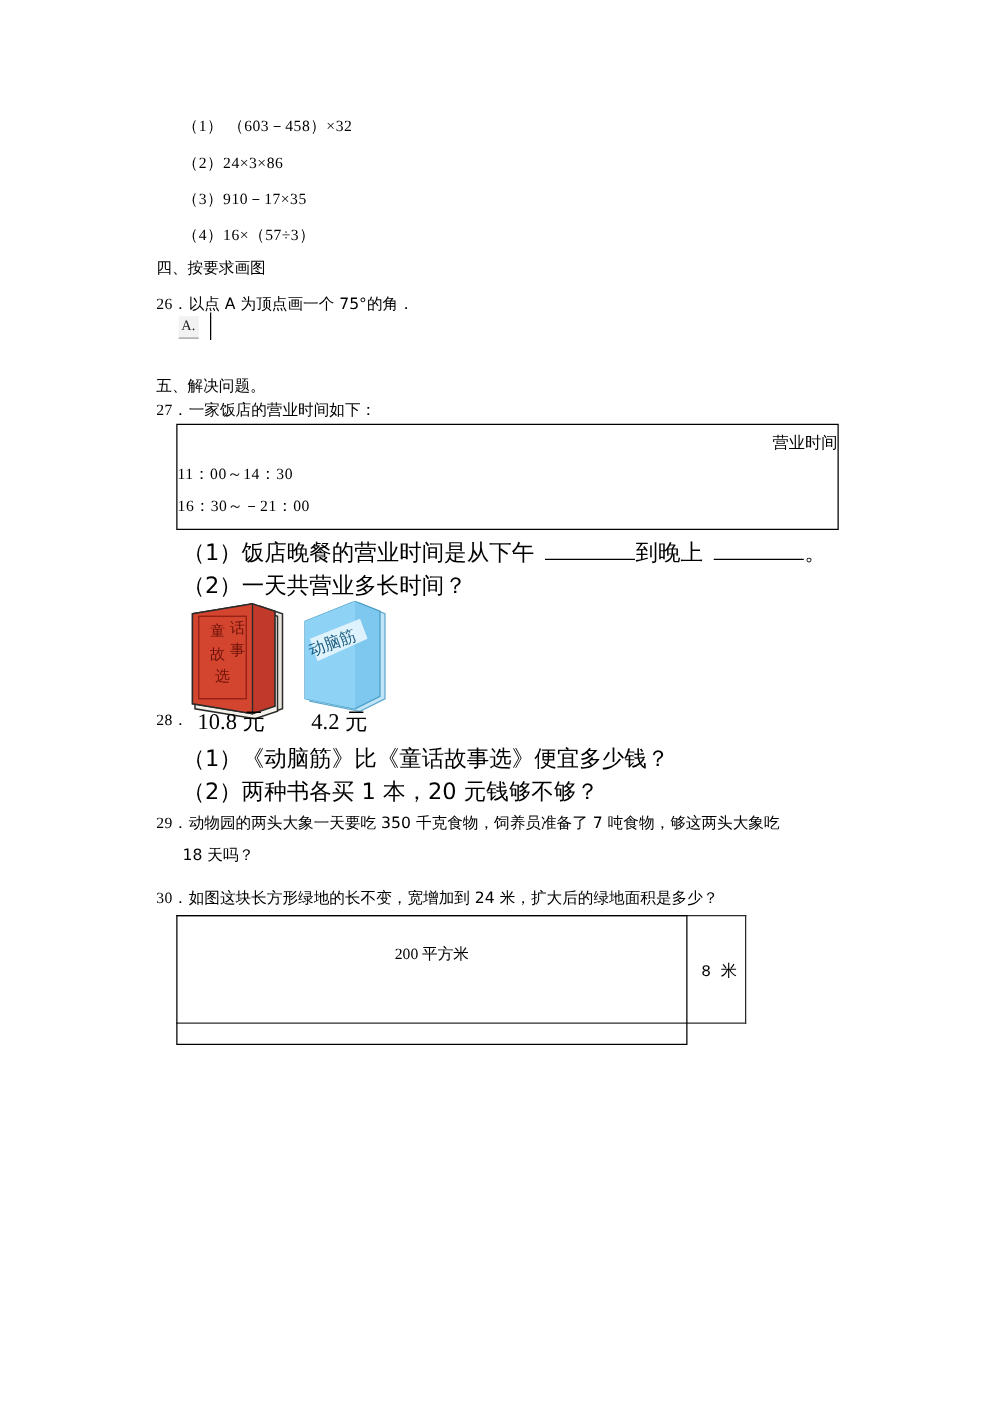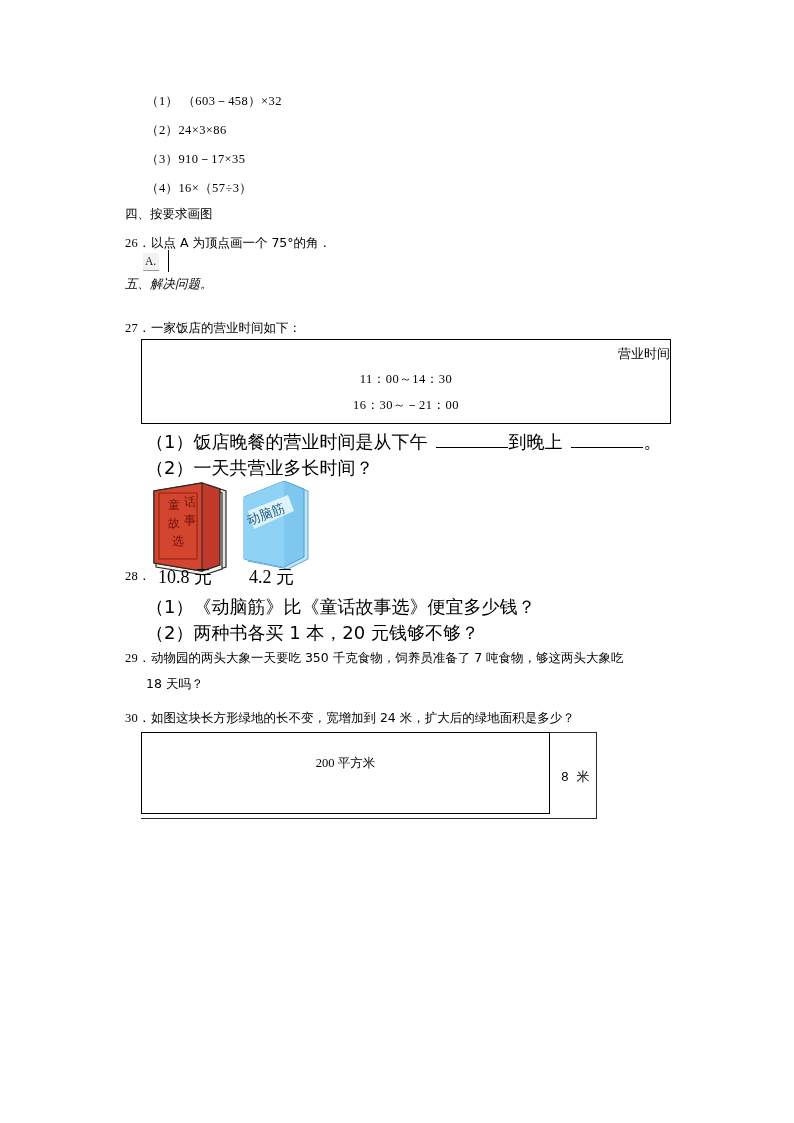--- a/index.html
+++ b/index.html
@@ -109,21 +109,21 @@
     position: absolute;
     left: 0; right: 0;
     top: 5px;
     text-align: right;
     font-family: "DejaVu Sans", "Liberation Sans", sans-serif;
     font-size: 13px;
   }
   .hours-row {
     position: absolute;
     left: 0; right: 0;
-    text-align: center;
+    text-align: left;
     font-family: "Liberation Serif", "DejaVu Serif", serif;
     font-size: 12.5px;
     letter-spacing: 0.5px;
   }
   .hours-row.r1 { top: 31px; }
   .hours-row.r2 { top: 57px; }
 
   
   .blank {
     display: inline-block;
@@ -165,21 +165,21 @@
     height: 87px;
     border-top: 1px solid #2b2b2b;
     border-bottom: 1px solid #2b2b2b;
     border-right: 1px solid #2b2b2b;
     box-sizing: border-box;
   }
   .land-rect {
     position: absolute;
     left: 0; top: 0;
     width: 409px;
-    height: 82px;
+    height: 104px;
     border: 1.4px solid #000;
     box-sizing: border-box;
     padding-left: 10px;
   }
   .land-area {
     position: absolute;
     left: 0; right: 0;
     top: 22px;
     text-align: center;
     font-family: "Liberation Serif", "DejaVu Serif", serif;
@@ -214,21 +214,21 @@
 
   <div class="sec-head" style="top:206px;">四、按要求画图</div>
 
   <div class="q" style="top:235px;">
     <span class="qnum">26．</span><span>以点 A 为顶点画一个 75°的角．</span>
   </div>
 
   <div class="vertex-field">A.</div>
   <div class="vertex-caret"></div>
 
-  <div class="sec-head" style="top:276px;font-style:italic;">五、解决问题。</div>
+  <div class="sec-head" style="top:301px;">五、解决问题。</div>
 
   <div class="q" style="top:320px;">
     <span class="qnum">27．</span><span>一家饭店的营业时间如下：</span>
   </div>
 
   <div class="hours-box">
     <div class="hours-inner">
       <div class="hours-title">营业时间</div>
       <div class="hours-row r1">11：00～14：30</div>
       <div class="hours-row r2">16：30～－21：00</div>

